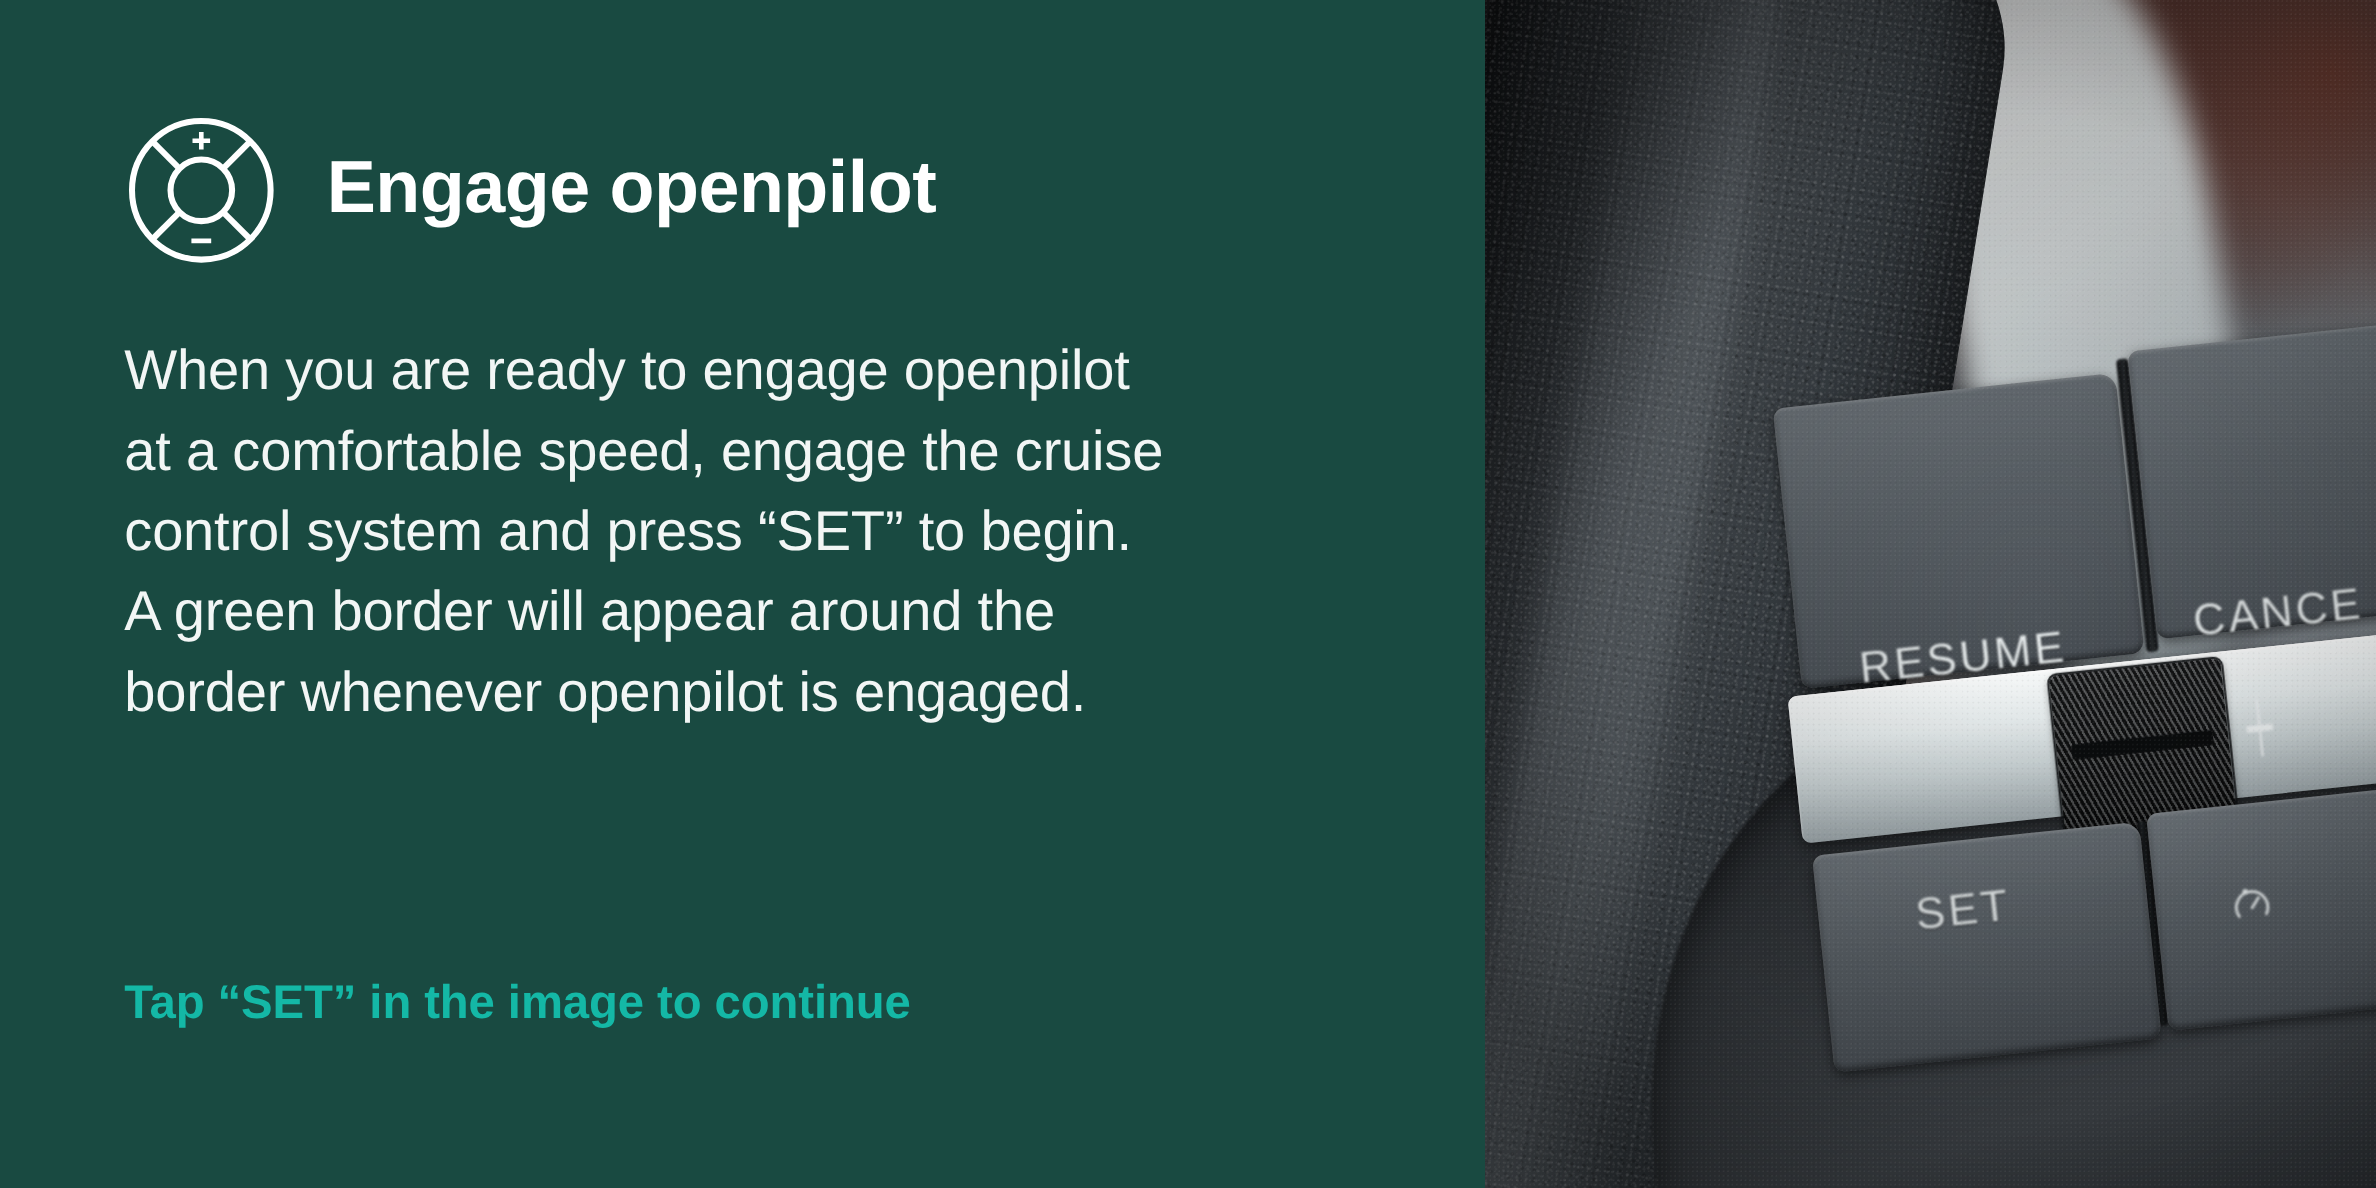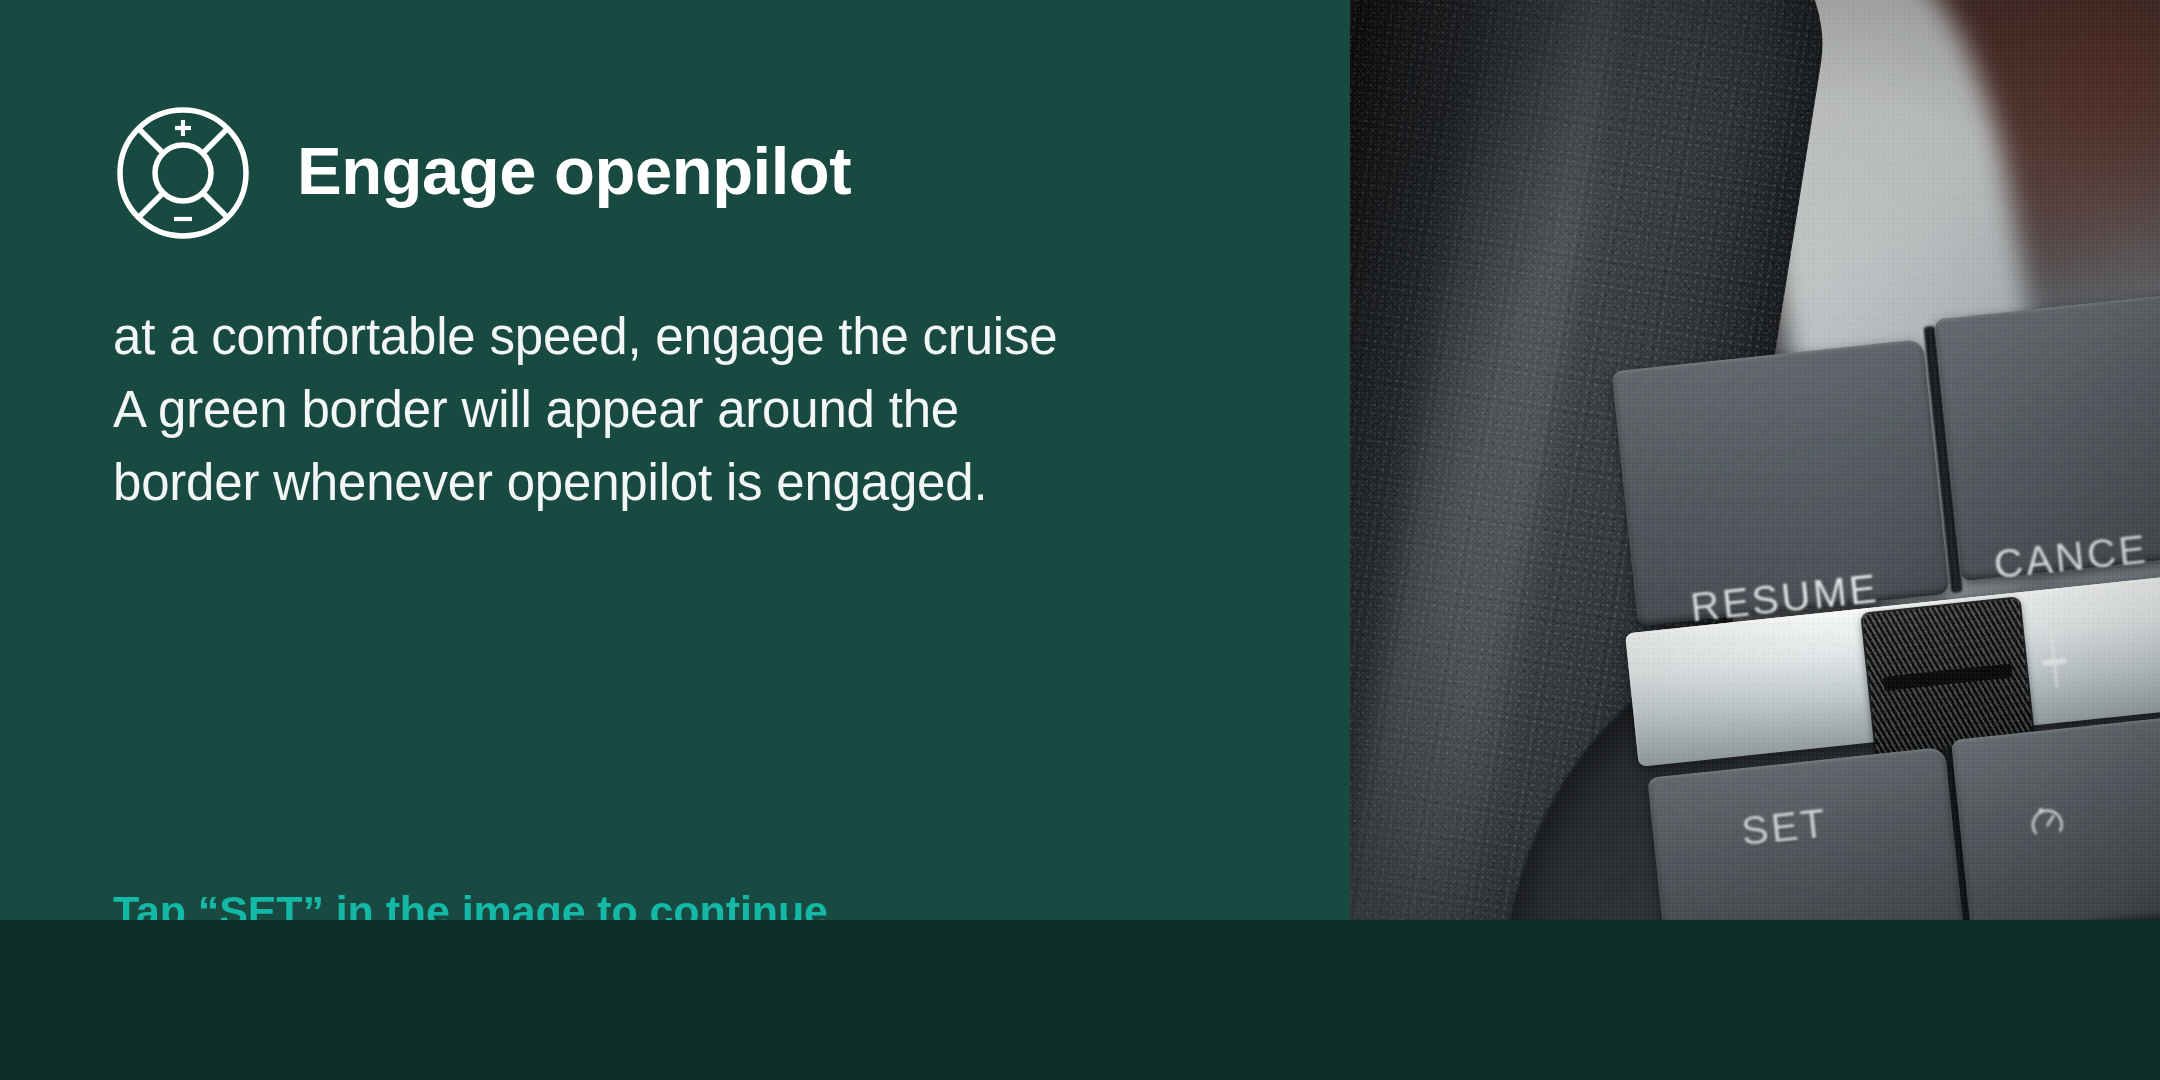--- a/index.html
+++ b/index.html
@@ -5,21 +5,21 @@
 <style>
   * { margin:0; padding:0; box-sizing:border-box; }
   html, body {
     width:2160px; height:1080px;
     overflow:hidden;
     background:#0f2e28;
     font-family:"Liberation Sans", sans-serif;
   }
   #screen {
     position:relative;
-    width:2160px; height:920px;
+    width:2160px; height:1080px;
     display:flex;
     overflow:hidden;
   }
 
   
   #panel {
     position:relative;
     width:1350px; height:1080px;
     background:#194a41;
     flex:0 0 1350px;
@@ -293,21 +293,23 @@
 
         <line x1="70" y1="17" x2="70" y2="33" stroke="#ffffff" stroke-width="4.2"></line>
         <line x1="62" y1="25" x2="78" y2="25" stroke="#ffffff" stroke-width="4.2"></line>
 
         <line x1="61" y1="116" x2="79" y2="116" stroke="#ffffff" stroke-width="4.2"></line>
       </svg>
       <h1 id="title">Engage openpilot</h1>
     </div>
 
     <div id="body-copy">
+      <span class="ln">When you are ready to engage openpilot</span>
       <span class="ln">at a comfortable speed, engage the cruise</span>
+      <span class="ln">control system and press “SET” to begin.</span>
       <span class="ln">A green border will appear around the</span>
       <span class="ln">border whenever openpilot is engaged.</span>
     </div>
 
     <div id="cta">Tap “SET” in the image to continue</div>
   </section>
 
   <section id="photo">
     <div class="ph-layer" id="bg-base"></div>
     <div class="ph-layer" id="dash-glow"></div>

